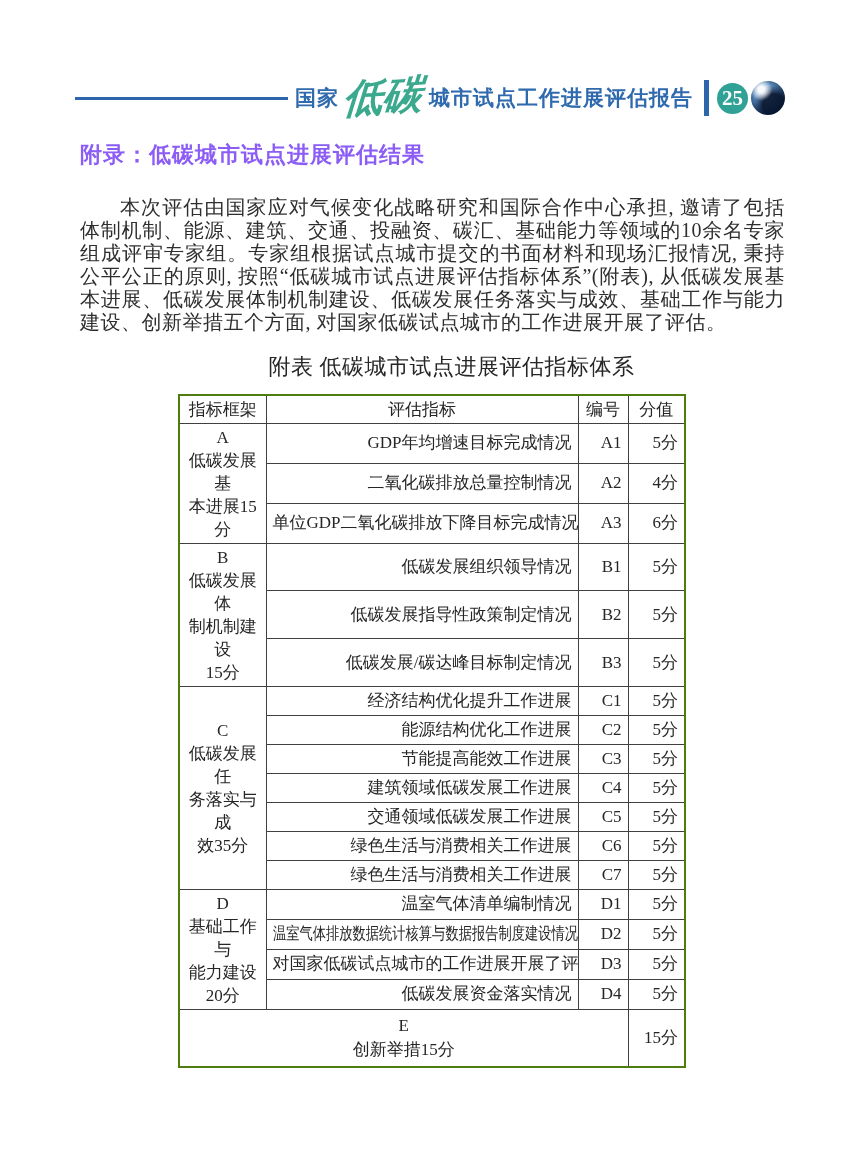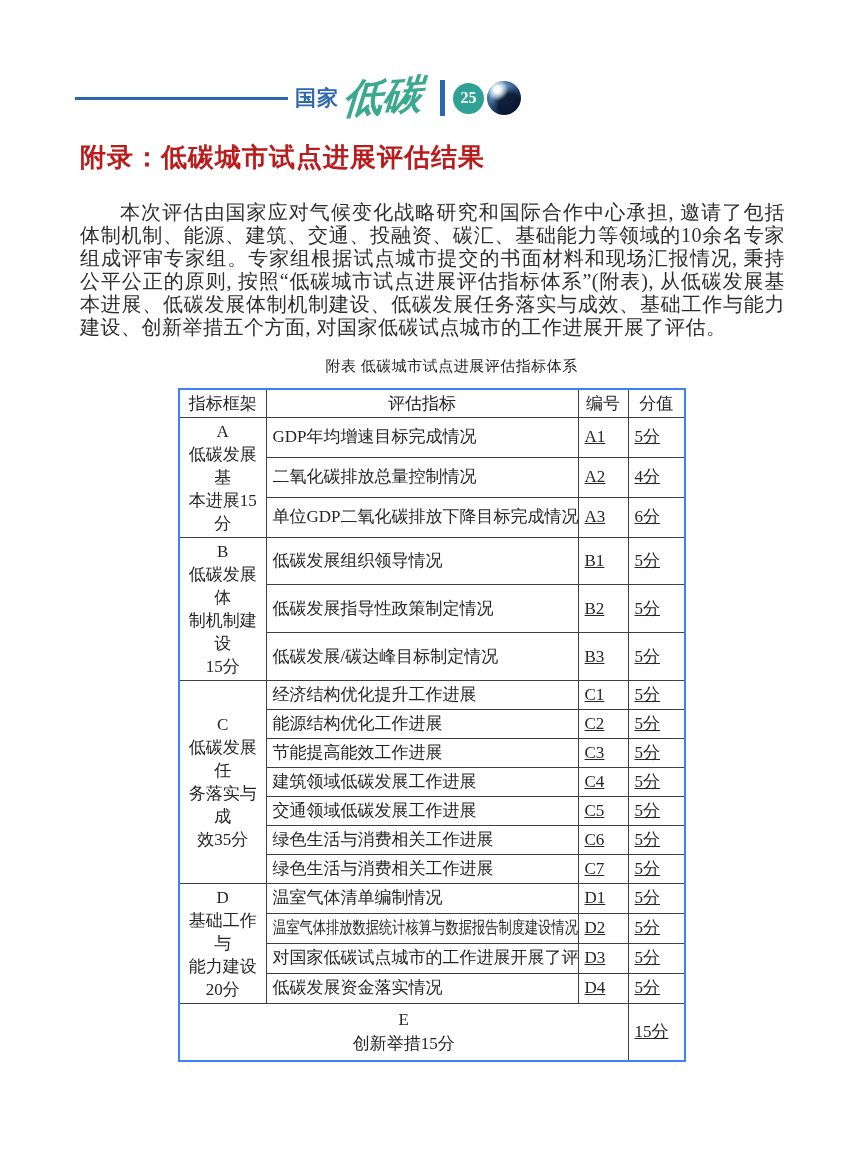--- a/index.html
+++ b/index.html
@@ -56,21 +56,21 @@
     flex: none;
   }
   .page-badge {
     width: 31px;
     height: 31px;
     border-radius: 50%;
     background: #2fa295;
     color: #ffffff;
     font-family: "Liberation Serif", "DejaVu Serif", serif;
     font-weight: bold;
-    font-size: 16px;
+    font-size: 21px;
     display: flex;
     align-items: center;
     justify-content: center;
     flex: none;
     text-align: center;
   }
   .globe-icon {
     width: 34px;
     height: 34px;
     border-radius: 50%;
@@ -80,95 +80,96 @@
       radial-gradient(circle at 30% 25%, rgba(255,255,255,0.95) 0 9%, rgba(255,255,255,0) 32%),
       radial-gradient(circle at 68% 72%, rgba(7,20,44,0.9) 0 34%, rgba(7,20,44,0) 60%),
       radial-gradient(circle at 42% 38%, #a8c9e4 0%, #5d8cbd 34%, #1c3f6b 68%, #0a1a33 100%);
   }
 
   
   .section-heading {
     margin: 22px 0 0 80px;
     font-family: "Liberation Sans", "DejaVu Sans", sans-serif;
     font-weight: bold;
-    font-size: 26px;
-    color: #b91c1c;
+    font-size: 22px;
+    color: #8b5cf6;
     letter-spacing: 1px;
   }
 
   
   .body-paragraph {
     margin: 26px 77px 0 80px;
     font-size: 20px;
     line-height: 23px;
     text-align: justify;
     text-indent: 2em;
     letter-spacing: 0.5px;
     color: #2e2e2e;
   }
 
   
   .table-caption {
     margin-top: 18px;
     text-align: center;
-    font-size: 15px;
+    font-size: 22px;
     color: #262626;
     letter-spacing: 0.5px;
     padding-left: 41px;
   }
   table.indicator-table {
     border-collapse: collapse;
     margin: 12px 0 0 178px;
     width: 506px;
     table-layout: fixed;
     font-size: 17px;
     color: #262626;
   }
   .indicator-table th, .indicator-table td {
     border: 1px solid #404040;
     padding: 1px 6px;
     line-height: 1.25;
   }
-  .indicator-table { border: 2px solid #3b82f6; }
+  .indicator-table { border: 2px solid #4d7c0f; }
   .indicator-table th {
     font-weight: normal;
     text-align: center;
     height: 28px;
   }
   tr.row-a  { height: 27px; }
   tr.row-b  { height: 34px; }
   tr.row-c  { height: 29px; }
   tr.row-d  { height: 28px; }
   tr.row-e  { height: 58px; }
   td.group-cell {
     text-align: center;
     vertical-align: middle;
     padding: 2px 2px;
   }
   td.group-cell div { line-height: 23px; }
-  td.indicator-cell { text-align: left; white-space: nowrap; overflow: hidden; }
-  td.code-cell, td.score-cell { text-align: left; text-decoration: underline; }
+  td.indicator-cell { text-align: right; white-space: nowrap; overflow: hidden; }
+  td.code-cell, td.score-cell { text-align: right; }
   td.e-cell { text-align: center; vertical-align: middle; }
   td.e-cell div { line-height: 24px; }
   .condensed {
     display: inline-block;
     transform: scaleX(0.78);
     transform-origin: left center;
     white-space: nowrap;
   }
 </style>
 </head>
 <body>
 
 <div class="page">
 
   <header class="page-header">
     <span class="header-rule"></span>
     <span class="hdr-prefix">国家</span>
     <span class="hdr-brand">低碳</span>
+    <span class="hdr-suffix">城市试点工作进展评估报告</span>
     <span class="hdr-divider"></span>
     <span class="page-badge">25</span>
     <span class="globe-icon"></span>
   </header>
 
   <h1 class="section-heading">附录：低碳城市试点进展评估结果</h1>
 
   <p class="body-paragraph">本次评估由国家应对气候变化战略研究和国际合作中心承担, 邀请了包括体制机制、能源、建筑、交通、投融资、碳汇、基础能力等领域的10余名专家组成评审专家组。专家组根据试点城市提交的书面材料和现场汇报情况, 秉持公平公正的原则, 按照“低碳城市试点进展评估指标体系”(附表), 从低碳发展基本进展、低碳发展体制机制建设、低碳发展任务落实与成效、基础工作与能力建设、创新举措五个方面, 对国家低碳试点城市的工作进展开展了评估。</p>
 
   <div class="table-caption">附表 低碳城市试点进展评估指标体系</div>

